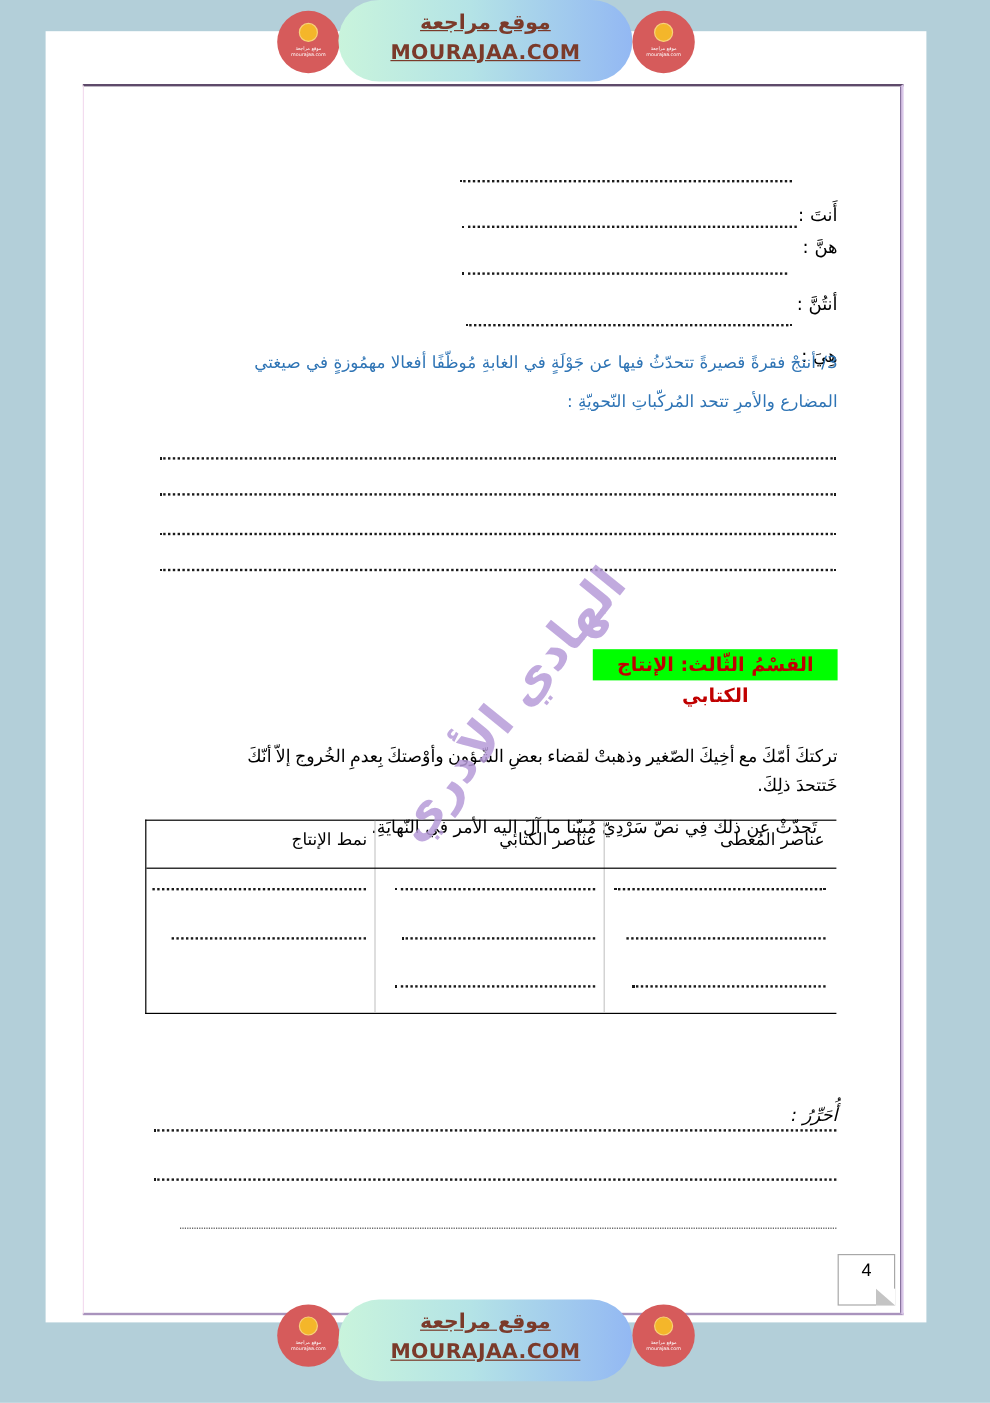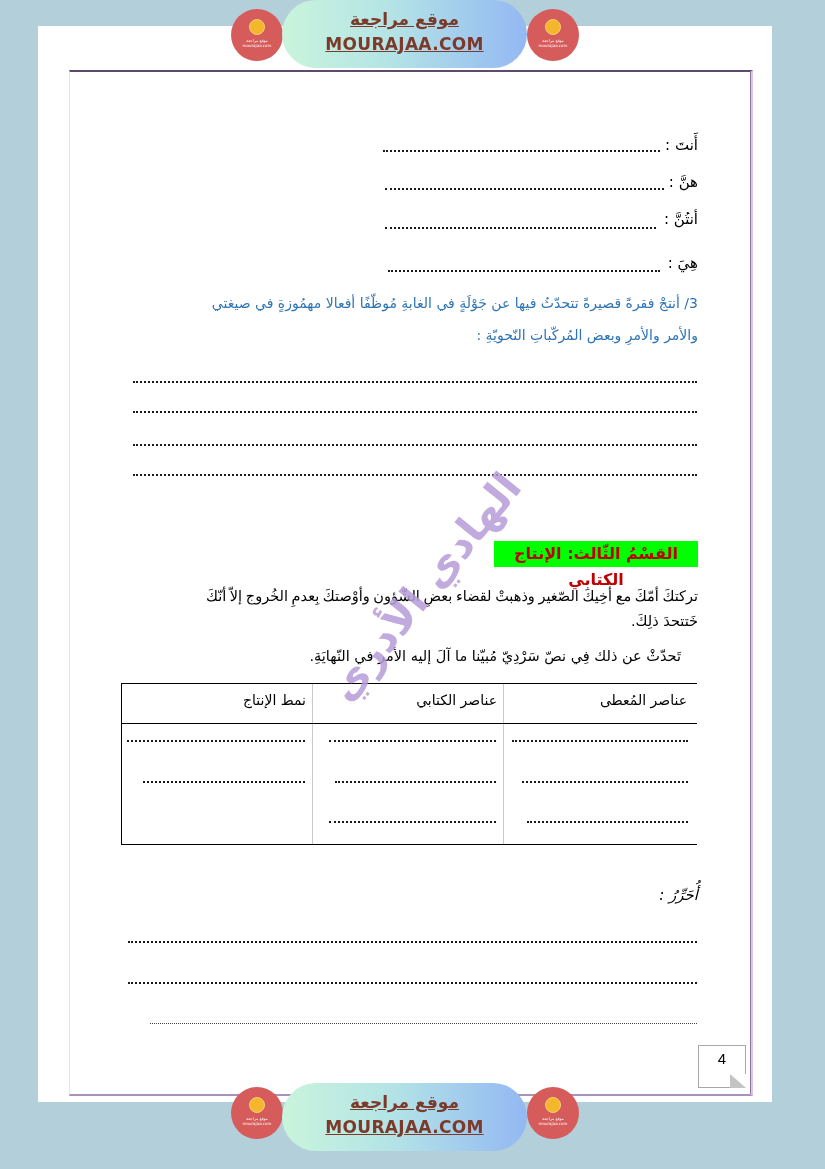--- a/index.html
+++ b/index.html
@@ -52,21 +52,21 @@
     }
     .badge .logo {
       display: block; margin: 10px auto 0; width: 14px; height: 14px; border-radius: 50%;
       background: #f4b62a; border: 1px solid #f7d27a;
     }
     .badge .btxt {
       display: block; margin-top: 3px; font-size: 4px; line-height: 5px; color: #ffffff;
     }
 
     
-    .label16 { font-size: 15px; }
+    .label16 { font-size: 15px; margin-top: 34px; }
     .q-blue { font-size: 14px; color: #2e74b5; }
     .heading {
       position: absolute; left: 494px; top: 541px; width: 204px; height: 26px;
       background: #00ff00; text-align: center;
     }
     .heading span {
       font-size: 16px; font-weight: bold; color: #c00000; line-height: 26px; direction: rtl;
     }
     .tbl {
       position: absolute; left: 121px; top: 683px; width: 576px; height: 162px;
@@ -118,31 +118,31 @@
   <div class="badge" style="left:527px;">
     <span class="logo"></span>
     <span class="btxt">موقع مراجعة</span>
     <span class="btxt" style="margin-top:0">mourajaa.com</span>
   </div>
 </div>
 
 <div class="abs ar label16" style="right:127px; top:136px;">أَنتَ :</div>
 <div class="dots" style="left:383px; width:277px; top:150px;"></div>
 
-<div class="abs ar label16" style="right:127px; top:173px;">هنَّ :</div>
+<div class="abs ar label16" style="right:127px; top:163px;">هنَّ :</div>
 <div class="dots" style="left:385px; width:279px; top:188px;"></div>
 
 <div class="abs ar label16" style="right:127px; top:210px;">أنتُنَّ :</div>
 <div class="dots" style="left:385px; width:271px; top:227px;"></div>
 
 <div class="abs ar label16" style="right:127px; top:254px;">هِيَ :</div>
 <div class="dots" style="left:388px; width:272px; top:270px;"></div>
 
 <div class="abs ar q-blue" style="right:127px; top:295px;">3/ أنتجْ فقرةً قصيرةً تتحدّثُ فيها عن جَوْلَةٍ في الغابةِ مُوظّفًا أفعالا مهمُوزةٍ في صيغتي</div>
-<div class="abs ar q-blue" style="right:127px; top:327px;">والأمر والأمرِ وبعض المُركّباتِ النّحويّةِ :</div>
+<div class="abs ar q-blue" style="right:127px; top:327px;">المضارع والأمرِ تتحد المُركّباتِ النّحويّةِ :</div>
 
 <div class="dots" style="left:133px; width:564px; top:381px;"></div>
 <div class="dots" style="left:133px; width:564px; top:411px;"></div>
 <div class="dots" style="left:133px; width:564px; top:444px;"></div>
 <div class="dots" style="left:133px; width:564px; top:474px;"></div>
 
 <div class="heading">
   <span>القسْمُ الثّالث: الإنتاج الكتابي</span>
 </div>
 

